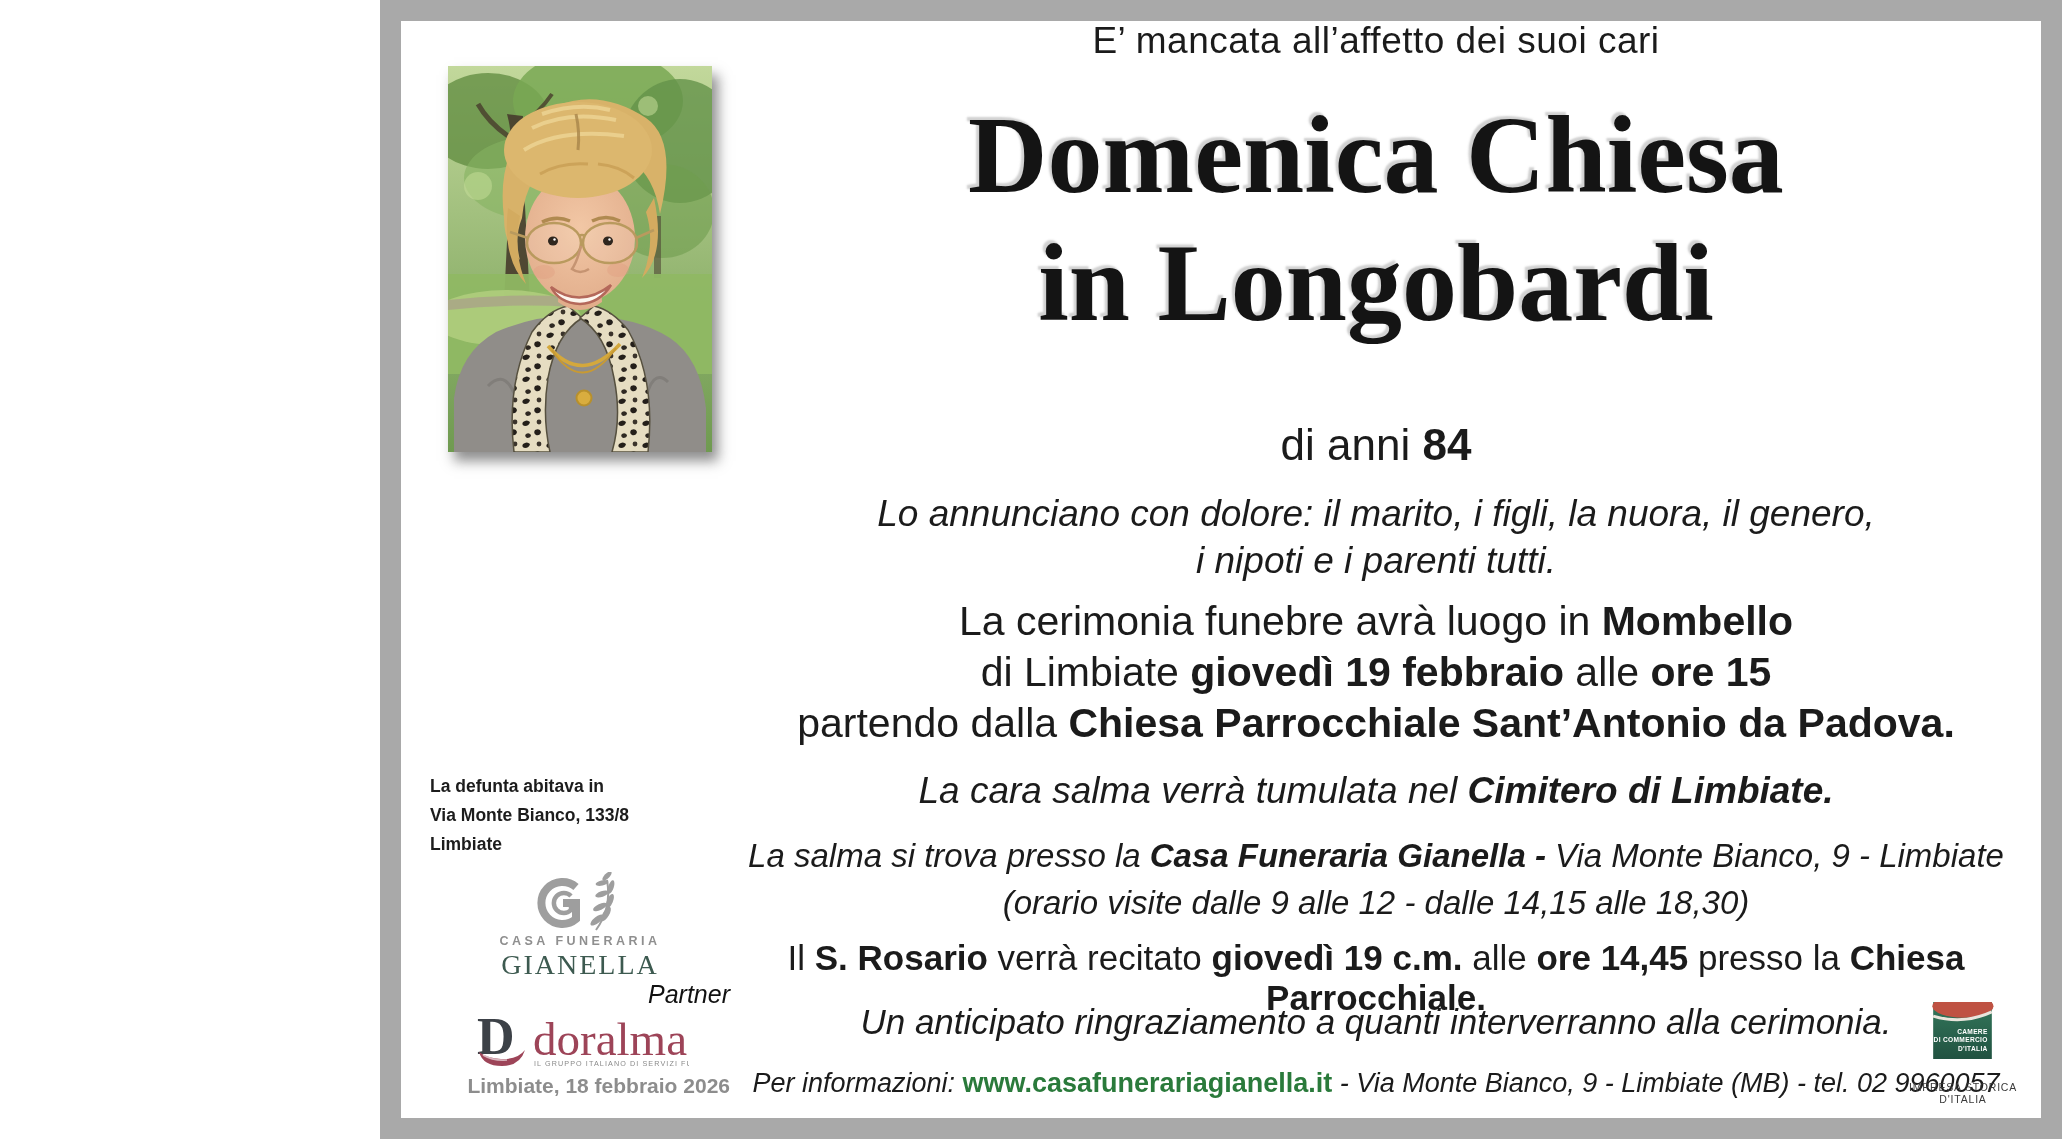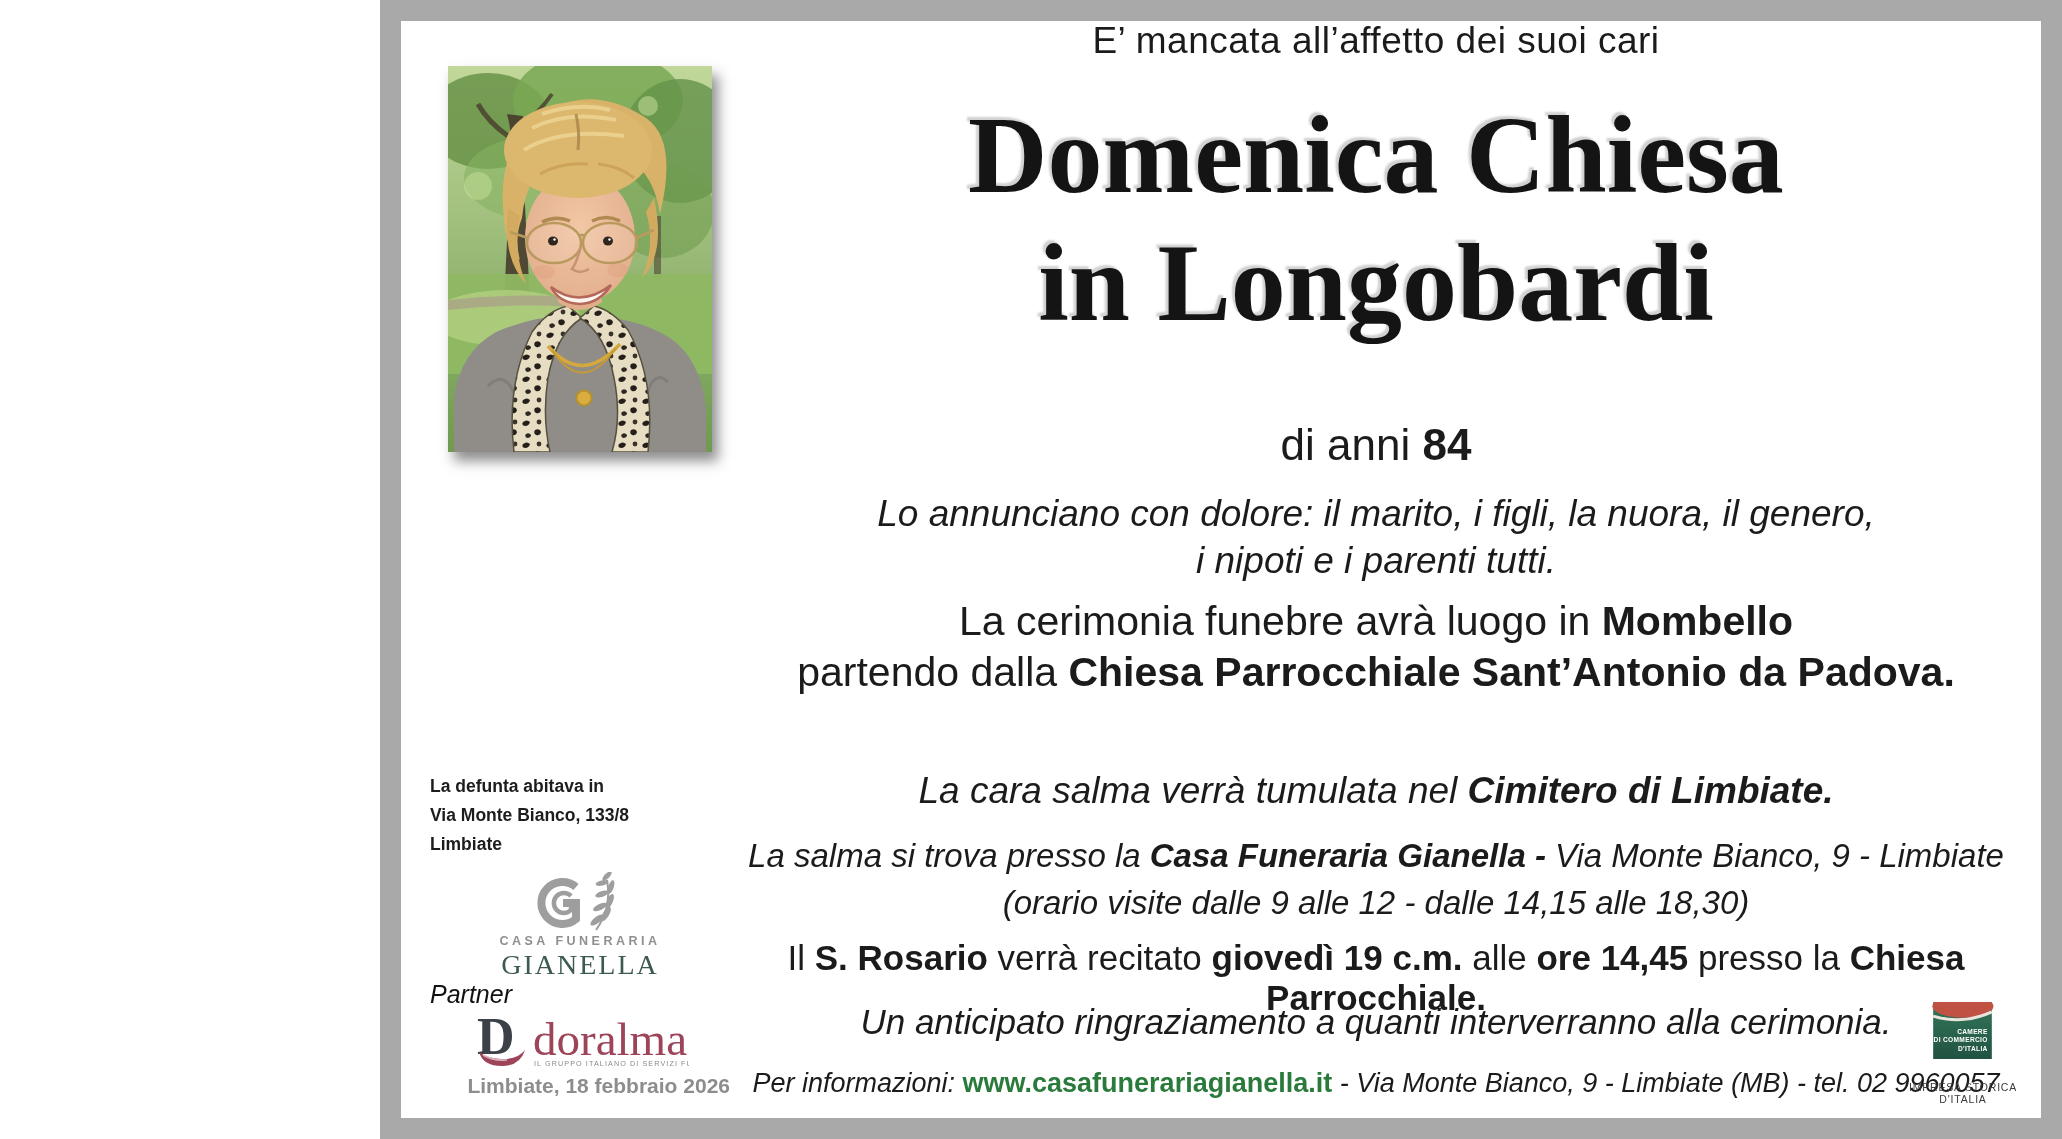--- a/index.html
+++ b/index.html
@@ -16,21 +16,21 @@
 
   .residence{position:absolute;left:430px;top:772px;width:300px;text-align:left;
              font-size:17.5px;font-weight:700;line-height:1.65;color:#1c1c1c;}
 
   .gianella{position:absolute;left:430px;top:872px;width:300px;text-align:center;}
   .gianella svg{display:block;margin:0 auto;width:92px;height:62px;}
   .gianella .sub{font-size:12.5px;letter-spacing:3.5px;color:#8f8f8f;font-weight:700;}
   .gianella .ttl{font-family:"Liberation Serif",serif;font-size:28px;letter-spacing:2px;
                  color:#3d5a50;margin-top:1px;font-weight:500;}
 
-  .partner{position:absolute;left:430px;top:980px;width:300px;text-align:left;
+  .partner{position:absolute;left:430px;top:980px;width:300px;text-align:right;
            font-style:italic;font-size:25px;color:#111;}
 
   .doralma{position:absolute;left:477px;top:1008px;width:212px;height:60px;}
   .doralma svg{display:block;width:100%;height:100%;}
 
   .dateplace{position:absolute;left:430px;top:1074px;width:300px;text-align:right;
              font-size:21px;font-weight:700;color:#8d8d8d;}
 
   
   .main{position:absolute;left:710px;top:0;width:1332px;height:1139px;}
@@ -185,20 +185,21 @@
       <div data-name="name-line-1">Domenica Chiesa</div>
       <div data-name="name-line-2">in Longobardi</div>
     </div>
     <div class="age" data-name="age-line"><span data-name="text-segment">di anni </span><span class="b" data-name="text-segment">84</span></div>
     <div class="family" data-name="family-announcement">
       <div data-name="family-line">Lo annunciano con dolore: il marito, i figli, la nuora, il genero,</div>
       <div data-name="family-line">i nipoti e i parenti tutti.</div>
     </div>
     <div class="ceremony" data-name="ceremony-details">
       <div data-name="ceremony-line"><span data-name="text-segment">La cerimonia funebre avrà luogo in </span><span class="b" data-name="text-segment">Mombello</span></div>
+      <div data-name="ceremony-line"><span data-name="text-segment">di Limbiate </span><span class="b" data-name="text-segment">giovedì 19 febbraio</span><span data-name="text-segment"> alle </span><span class="b" data-name="text-segment">ore 15</span></div>
       <div data-name="ceremony-line"><span data-name="text-segment">partendo dalla </span><span class="b" data-name="text-segment">Chiesa Parrocchiale Sant’Antonio da Padova.</span></div>
     </div>
     <div class="burial" data-name="burial-line"><span data-name="text-segment">La cara salma verrà tumulata nel </span><span class="b" data-name="text-segment">Cimitero di Limbiate.</span></div>
     <div class="viewing" data-name="viewing-details">
       <div data-name="viewing-line"><span data-name="text-segment">La salma si trova presso la </span><span class="b" data-name="text-segment">Casa Funeraria Gianella - </span><span data-name="text-segment">Via Monte Bianco, 9 - Limbiate</span></div>
       <div data-name="visiting-hours-line"><span data-name="text-segment">(orario visite dalle 9 alle 12 - dalle 14,15 alle 18,30)</span></div>
     </div>
     <div class="rosary" data-name="rosary-line"><span data-name="text-segment">Il </span><span class="b" data-name="text-segment">S. Rosario</span><span data-name="text-segment"> verrà recitato </span><span class="b" data-name="text-segment">giovedì 19 c.m.</span><span data-name="text-segment"> alle </span><span class="b" data-name="text-segment">ore 14,45</span><span data-name="text-segment"> presso la </span><span class="b" data-name="text-segment">Chiesa Parrocchiale.</span></div>
     <div class="thanks" data-name="thanks-line">Un anticipato ringraziamento a quanti interverranno alla cerimonia.</div>
     <div class="infoline" data-name="info-line"><span data-name="text-segment">Per informazioni: </span><span class="b" data-name="website-link" style="color: rgb(42, 122, 59);">www.casafunerariagianella.it</span><span data-name="text-segment">  - Via Monte Bianco, 9 - Limbiate (MB) - tel. 02 9960057</span></div>

